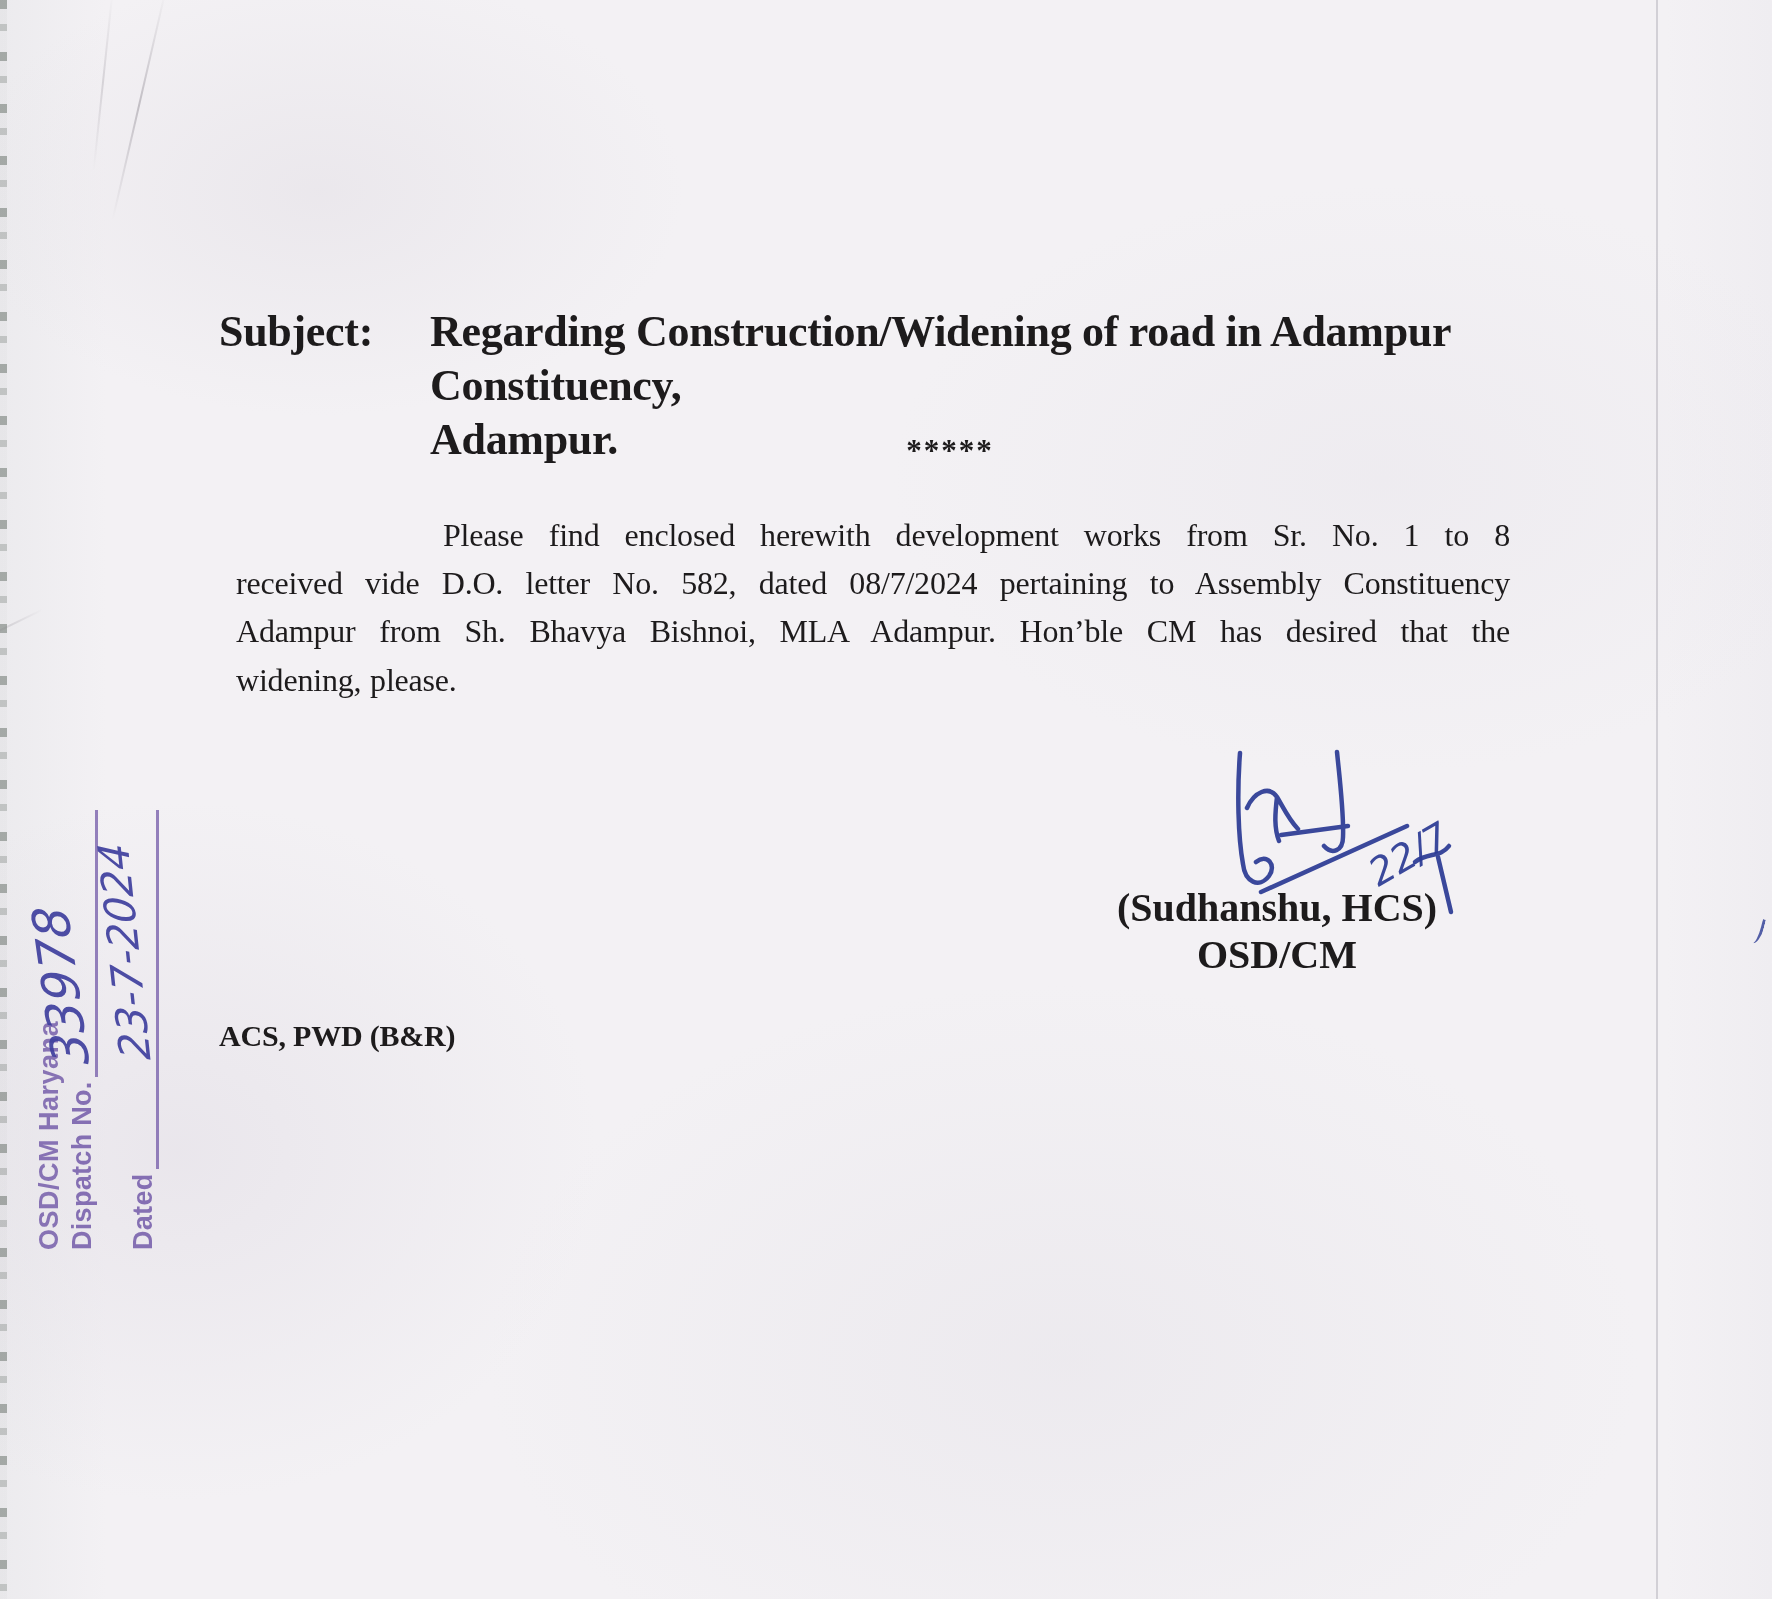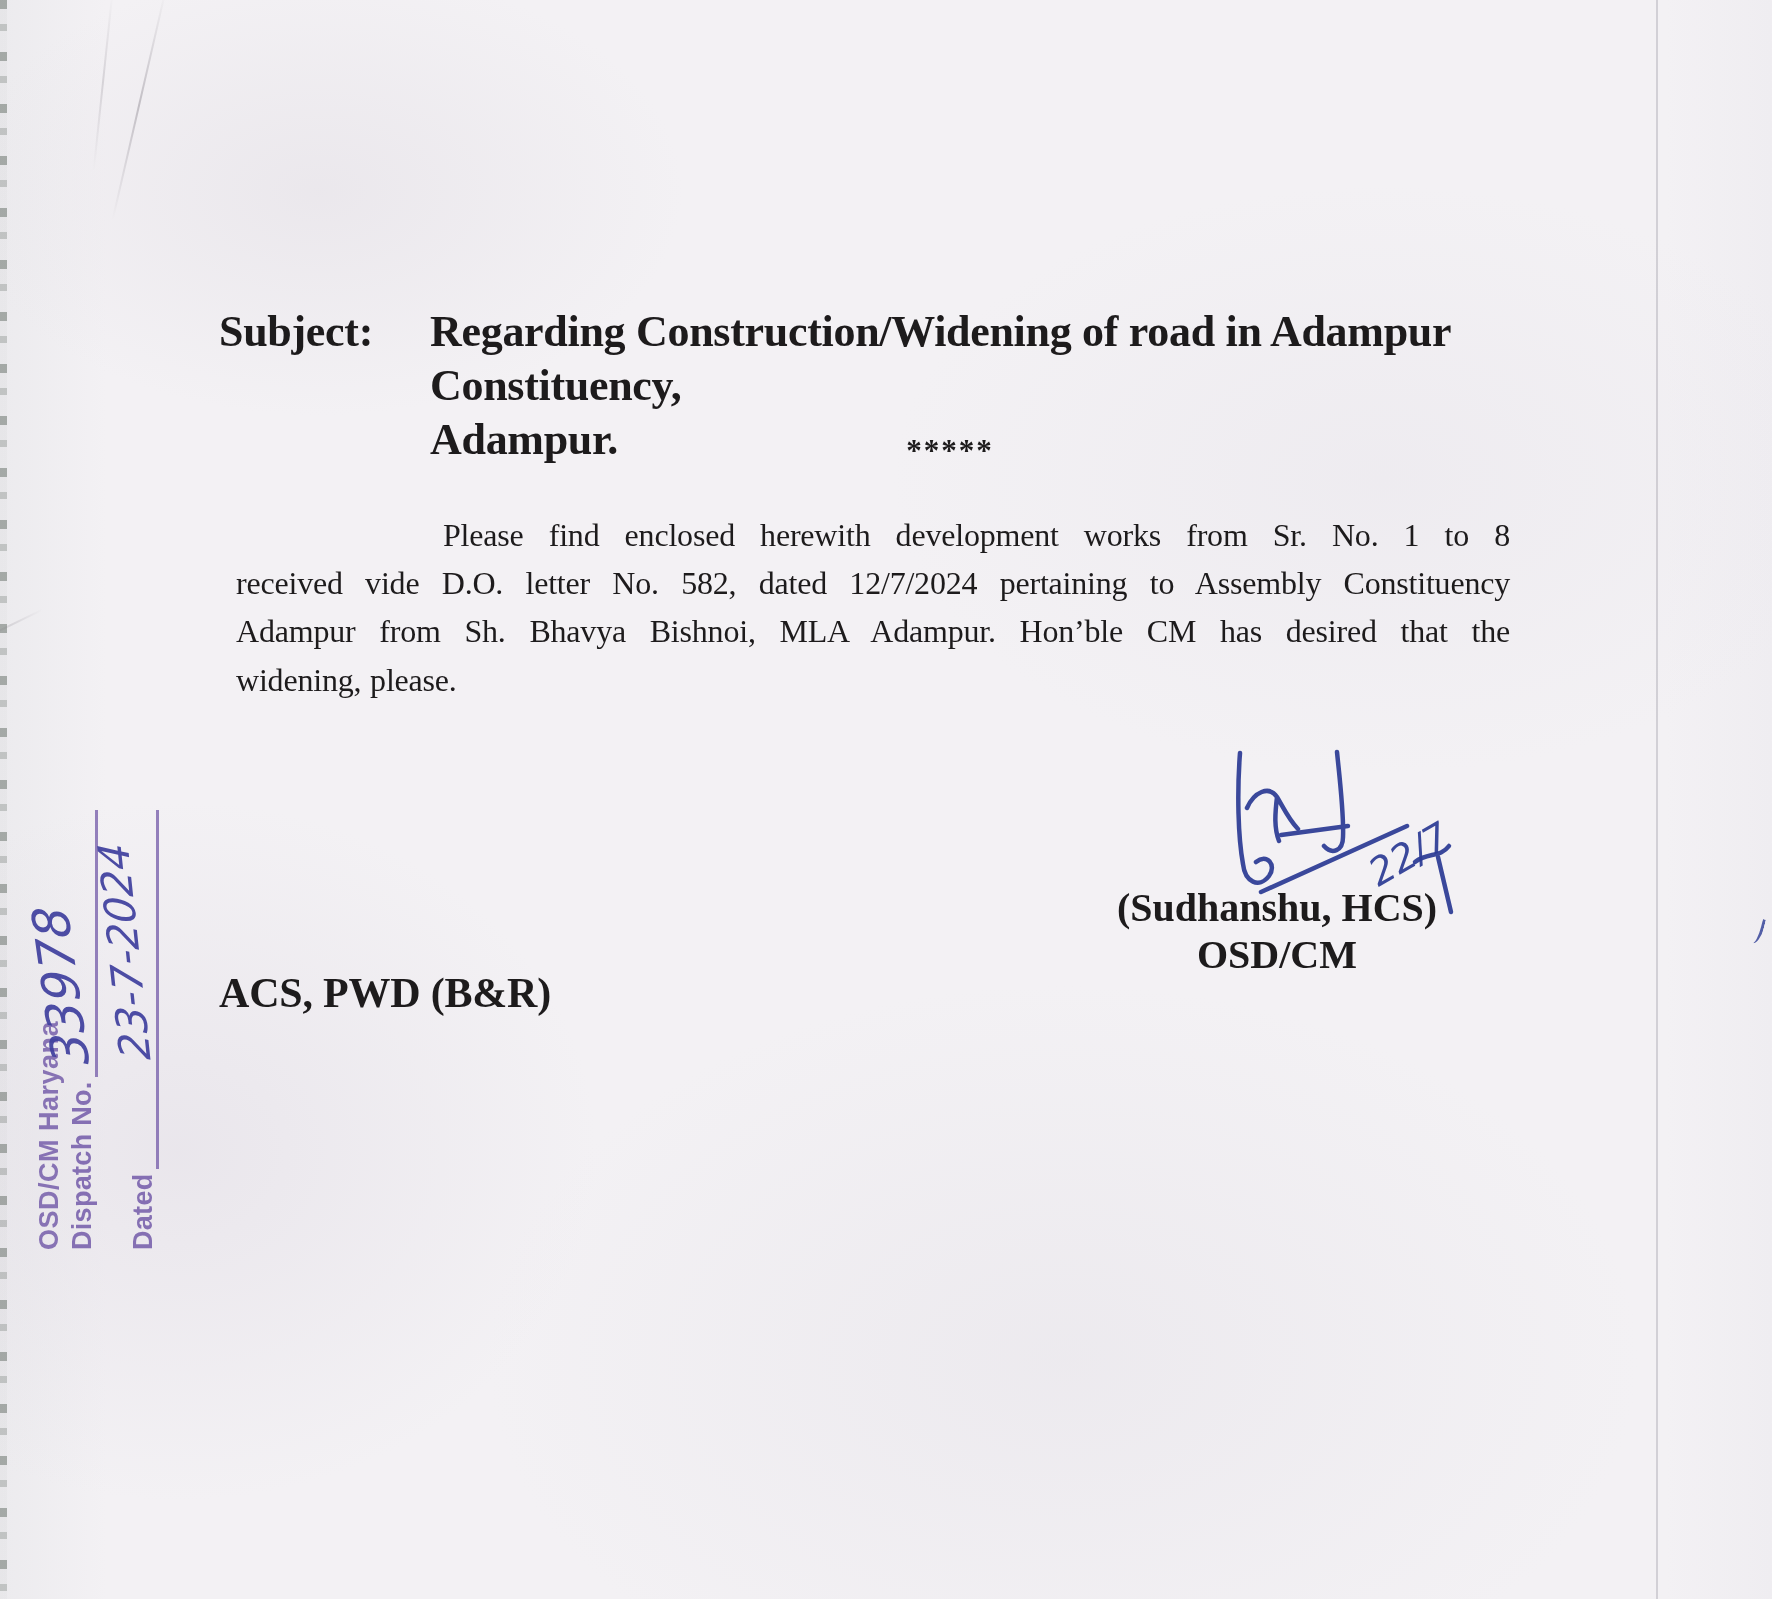--- a/index.html
+++ b/index.html
@@ -57,22 +57,22 @@
   .body-line.first{text-indent:207px;}
   .body-line.last{text-align-last:left;}
 
   
   .sig-svg{position:absolute;left:1225px;top:742px;width:240px;height:190px;overflow:visible;}
   .sig-block{
     position:absolute;left:1072px;top:884px;width:410px;text-align:center;
     font-weight:bold;font-size:40px;line-height:47px;
   }
   .addressee{
-    position:absolute;left:219px;top:969px;
-    font-weight:bold;font-size:42px;letter-spacing:-.2px;
+    position:absolute;left:219px;top:1019px;
+    font-weight:bold;font-size:30px;letter-spacing:-.2px;
   }
 
   
   .stamp{
     position:absolute;left:-120px;top:940px;width:460px;height:160px;
     transform:rotate(-90deg);transform-origin:center;
     font-family:"Liberation Sans", sans-serif;
     color:#7a63ad;
   }
   .stamp-row{position:absolute;left:0;width:440px;display:flex;align-items:flex-end;}
@@ -111,21 +111,21 @@
     <div class="subject-text">
       <div>Regarding Construction/Widening of road in Adampur Constituency,</div>
       <div>Adampur.</div>
     </div>
   </div>
 
   <div class="stars">*****</div>
 
   <div class="body-block">
     <div class="body-line first">Please find enclosed herewith development works from Sr. No. 1 to 8</div>
-    <div class="body-line">received vide D.O. letter No. 582, dated 12/7/2024 pertaining to Assembly Constituency</div>
+    <div class="body-line">received vide D.O. letter No. 582, dated 08/7/2024 pertaining to Assembly Constituency</div>
     <div class="body-line">Adampur from Sh. Bhavya Bishnoi, MLA Adampur. Hon’ble CM has desired that the</div>
     <div class="body-line last">widening, please.</div>
   </div>
 
   <svg class="sig-svg" viewBox="0 0 240 190">
     <g fill="none" stroke="#2b3a94" stroke-width="4.5" stroke-linecap="round" stroke-linejoin="round" opacity="0.92">
       <path d="M 15,11 C 12,50 13,95 18,122 C 20,140 34,147 44,134 C 52,123 42,111 31,120"></path>
       <path d="M 22,66 C 29,50 44,43 52,55 C 58,65 64,78 73,87 M 52,55 C 50,72 49,86 54,99"></path>
       <path d="M 56,93 L 123,84"></path>
       <path d="M 112,10 C 115,40 119,72 118,95 C 118,109 107,113 99,104"></path>

